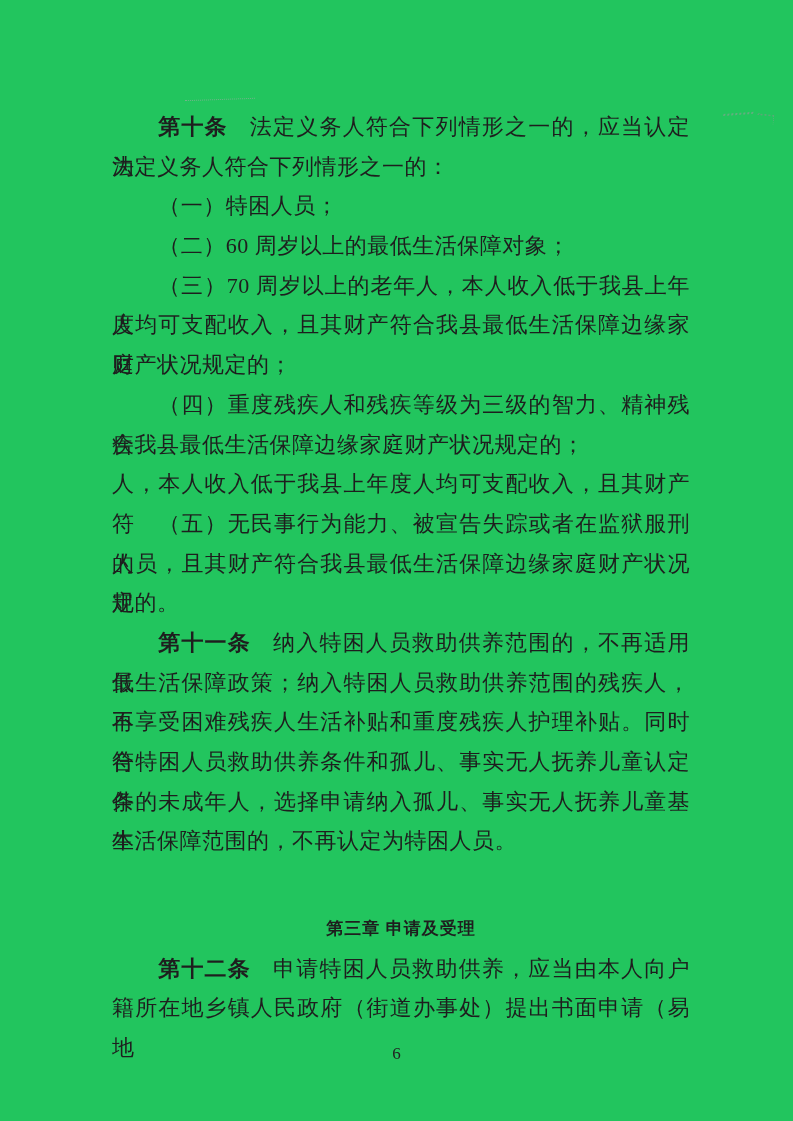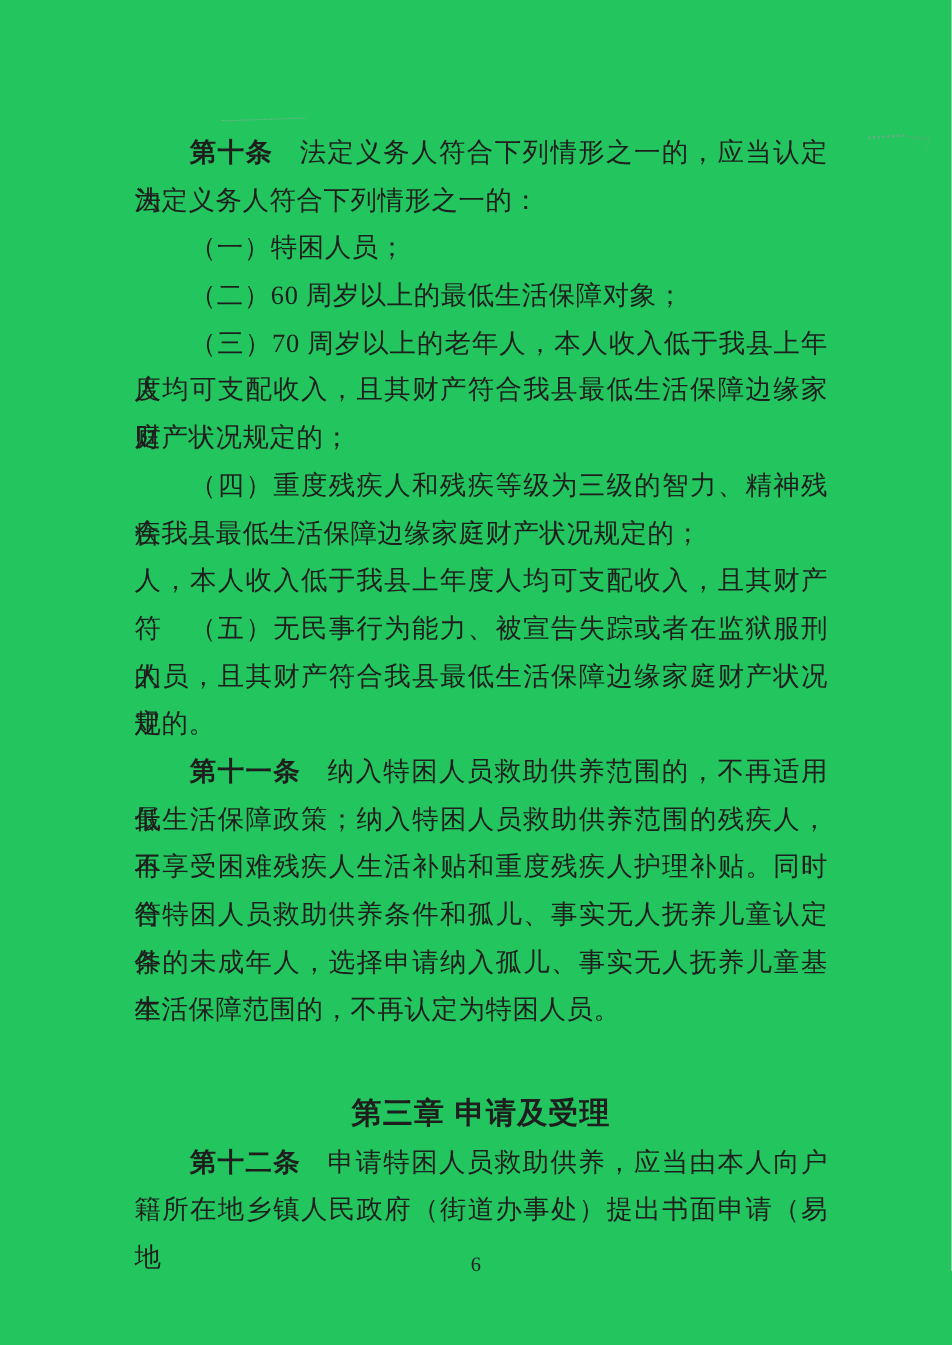--- a/index.html
+++ b/index.html
@@ -43,21 +43,21 @@
     font-weight: 700;
     margin-right: 1em;
   }
   .lead:empty { display: none; }
   .spacer {
     height: 48px;
   }
   .chapter {
     height: 39.7px;
     line-height: 39.7px;
-    font-size: 25px;
+    font-size: 17px;
     font-weight: 700;
     font-family: "Liberation Sans", "DejaVu Sans", sans-serif;
     text-align: center;
     letter-spacing: 1px;
   }
   .page-number {
     position: absolute;
     left: 0;
     top: 1044px;
     width: 100%;

